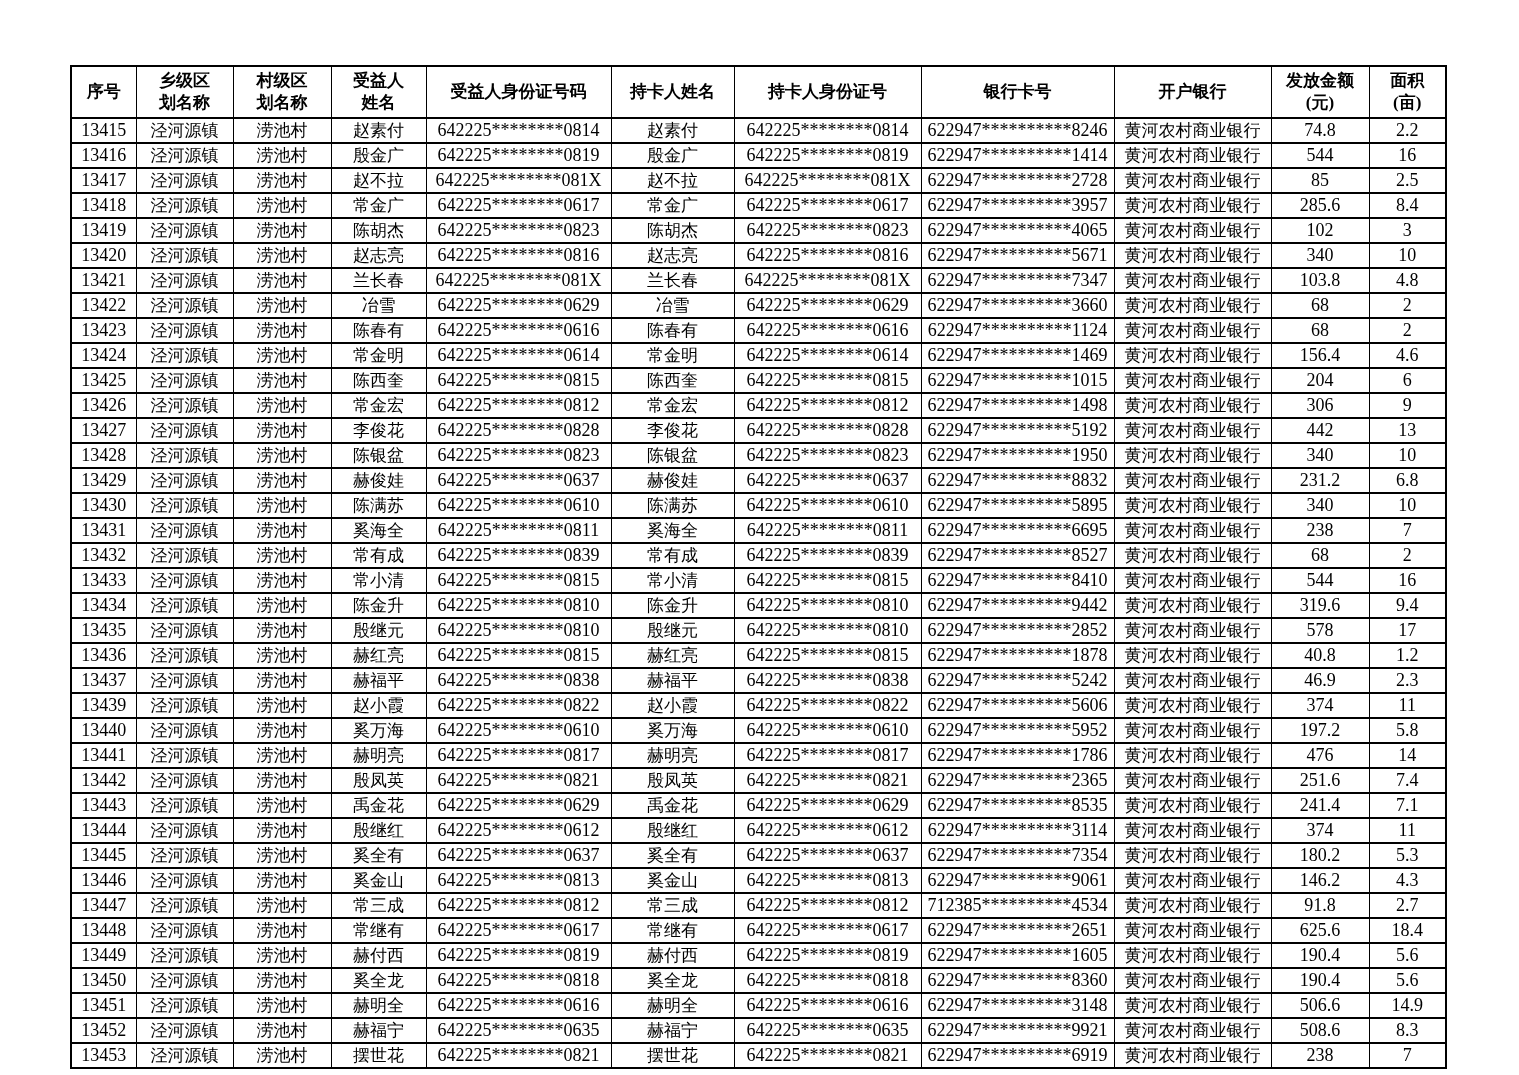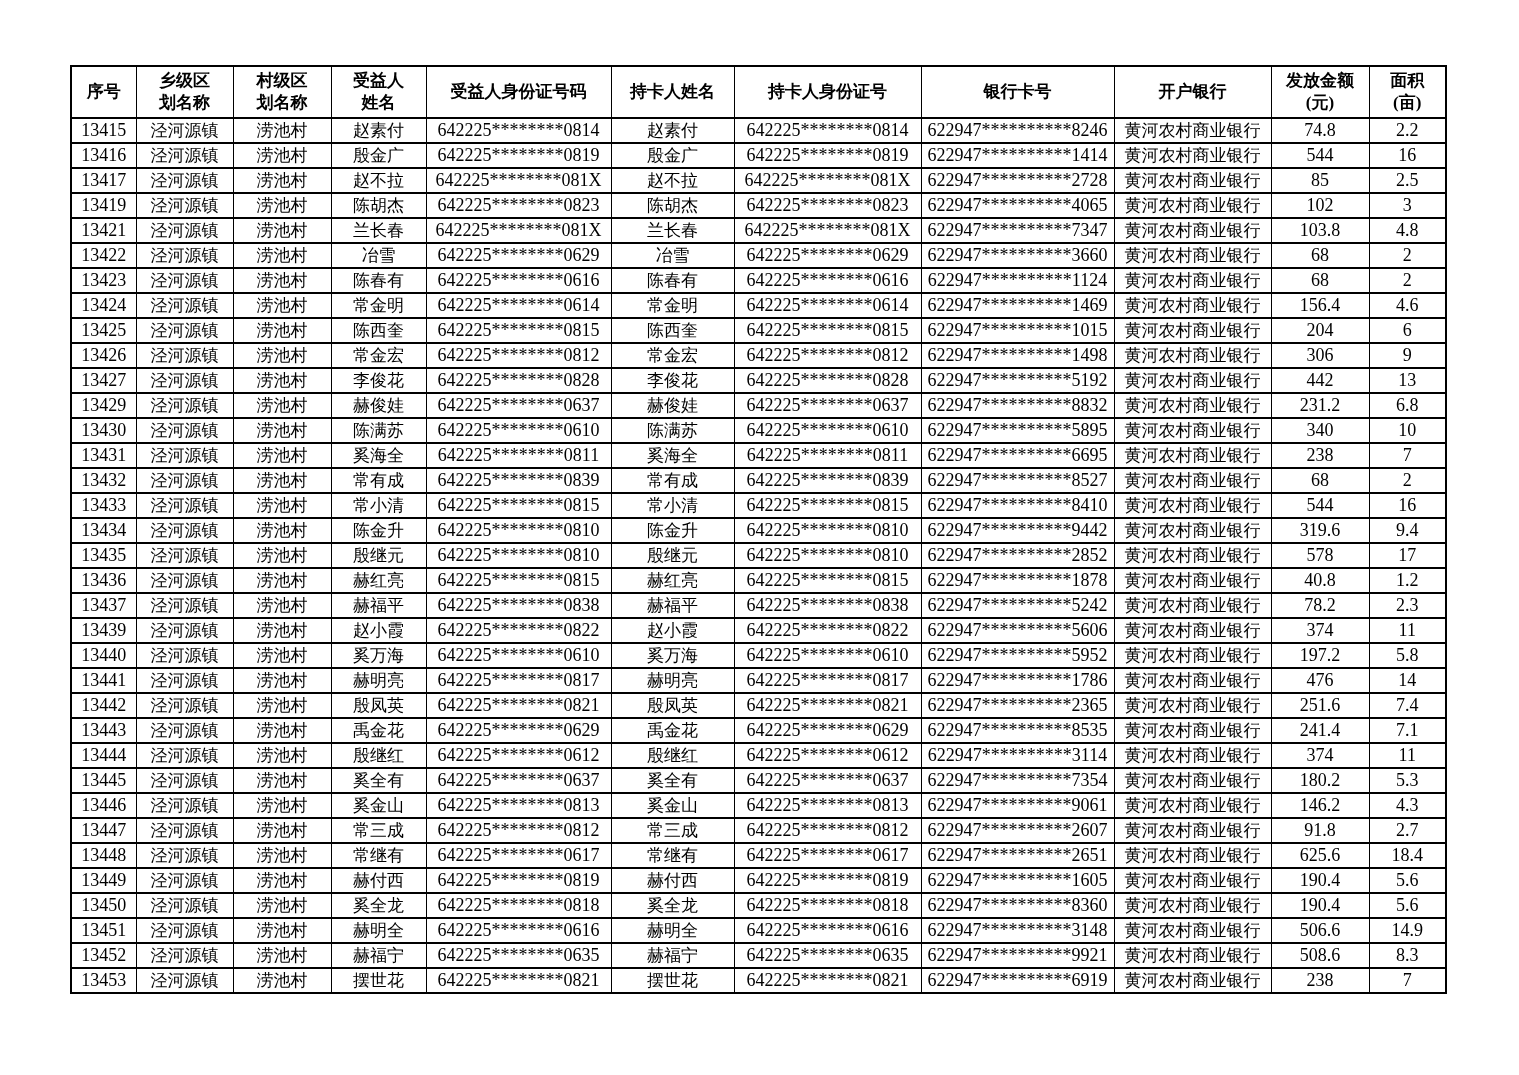--- a/index.html
+++ b/index.html
@@ -147,33 +147,59 @@
           <td class="cjk">赵不拉</td>
           <td class="num">642225********081X</td>
           <td class="cjk">赵不拉</td>
           <td class="num">642225********081X</td>
           <td class="num">622947**********2728</td>
           <td class="cjk">黄河农村商业银行</td>
           <td class="num-sm">85</td>
           <td class="num-sm">2.5</td>
         </tr>
         <tr>
+          <td class="num-sm">13418</td>
+          <td class="cjk">泾河源镇</td>
+          <td class="cjk">涝池村</td>
+          <td class="cjk">常金广</td>
+          <td class="num">642225********0617</td>
+          <td class="cjk">常金广</td>
+          <td class="num">642225********0617</td>
+          <td class="num">622947**********3957</td>
+          <td class="cjk">黄河农村商业银行</td>
+          <td class="num-sm">285.6</td>
+          <td class="num-sm">8.4</td>
+        </tr>
+        <tr>
           <td class="num-sm">13419</td>
           <td class="cjk">泾河源镇</td>
           <td class="cjk">涝池村</td>
           <td class="cjk">陈胡杰</td>
           <td class="num">642225********0823</td>
           <td class="cjk">陈胡杰</td>
           <td class="num">642225********0823</td>
           <td class="num">622947**********4065</td>
           <td class="cjk">黄河农村商业银行</td>
           <td class="num-sm">102</td>
           <td class="num-sm">3</td>
         </tr>
         <tr>
+          <td class="num-sm">13420</td>
+          <td class="cjk">泾河源镇</td>
+          <td class="cjk">涝池村</td>
+          <td class="cjk">赵志亮</td>
+          <td class="num">642225********0816</td>
+          <td class="cjk">赵志亮</td>
+          <td class="num">642225********0816</td>
+          <td class="num">622947**********5671</td>
+          <td class="cjk">黄河农村商业银行</td>
+          <td class="num-sm">340</td>
+          <td class="num-sm">10</td>
+        </tr>
+        <tr>
           <td class="num-sm">13421</td>
           <td class="cjk">泾河源镇</td>
           <td class="cjk">涝池村</td>
           <td class="cjk">兰长春</td>
           <td class="num">642225********081X</td>
           <td class="cjk">兰长春</td>
           <td class="num">642225********081X</td>
           <td class="num">622947**********7347</td>
           <td class="cjk">黄河农村商业银行</td>
           <td class="num-sm">103.8</td>
@@ -251,20 +277,33 @@
           <td class="cjk">李俊花</td>
           <td class="num">642225********0828</td>
           <td class="cjk">李俊花</td>
           <td class="num">642225********0828</td>
           <td class="num">622947**********5192</td>
           <td class="cjk">黄河农村商业银行</td>
           <td class="num-sm">442</td>
           <td class="num-sm">13</td>
         </tr>
         <tr>
+          <td class="num-sm">13428</td>
+          <td class="cjk">泾河源镇</td>
+          <td class="cjk">涝池村</td>
+          <td class="cjk">陈银盆</td>
+          <td class="num">642225********0823</td>
+          <td class="cjk">陈银盆</td>
+          <td class="num">642225********0823</td>
+          <td class="num">622947**********1950</td>
+          <td class="cjk">黄河农村商业银行</td>
+          <td class="num-sm">340</td>
+          <td class="num-sm">10</td>
+        </tr>
+        <tr>
           <td class="num-sm">13429</td>
           <td class="cjk">泾河源镇</td>
           <td class="cjk">涝池村</td>
           <td class="cjk">赫俊娃</td>
           <td class="num">642225********0637</td>
           <td class="cjk">赫俊娃</td>
           <td class="num">642225********0637</td>
           <td class="num">622947**********8832</td>
           <td class="cjk">黄河农村商业银行</td>
           <td class="num-sm">231.2</td>
@@ -364,21 +403,21 @@
         <tr>
           <td class="num-sm">13437</td>
           <td class="cjk">泾河源镇</td>
           <td class="cjk">涝池村</td>
           <td class="cjk">赫福平</td>
           <td class="num">642225********0838</td>
           <td class="cjk">赫福平</td>
           <td class="num">642225********0838</td>
           <td class="num">622947**********5242</td>
           <td class="cjk">黄河农村商业银行</td>
-          <td class="num-sm">78.2</td>
+          <td class="num-sm">46.9</td>
           <td class="num-sm">2.3</td>
         </tr>
         <tr>
           <td class="num-sm">13439</td>
           <td class="cjk">泾河源镇</td>
           <td class="cjk">涝池村</td>
           <td class="cjk">赵小霞</td>
           <td class="num">642225********0822</td>
           <td class="cjk">赵小霞</td>
           <td class="num">642225********0822</td>
@@ -479,21 +518,21 @@
           <td class="num-sm">4.3</td>
         </tr>
         <tr>
           <td class="num-sm">13447</td>
           <td class="cjk">泾河源镇</td>
           <td class="cjk">涝池村</td>
           <td class="cjk">常三成</td>
           <td class="num">642225********0812</td>
           <td class="cjk">常三成</td>
           <td class="num">642225********0812</td>
-          <td class="num">622947**********2607</td>
+          <td class="num">712385**********4534</td>
           <td class="cjk">黄河农村商业银行</td>
           <td class="num-sm">91.8</td>
           <td class="num-sm">2.7</td>
         </tr>
         <tr>
           <td class="num-sm">13448</td>
           <td class="cjk">泾河源镇</td>
           <td class="cjk">涝池村</td>
           <td class="cjk">常继有</td>
           <td class="num">642225********0617</td>

